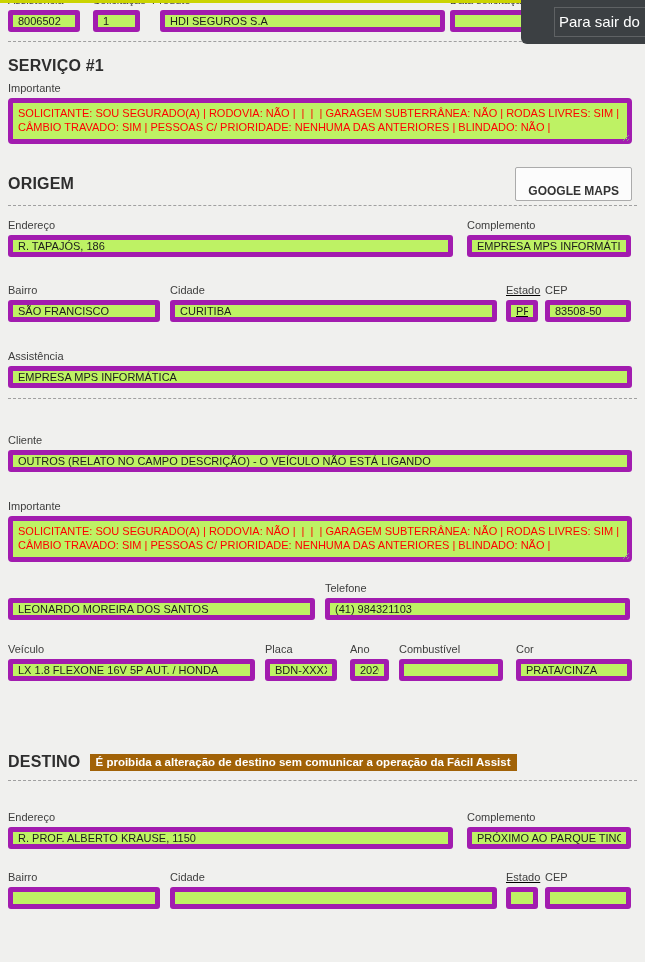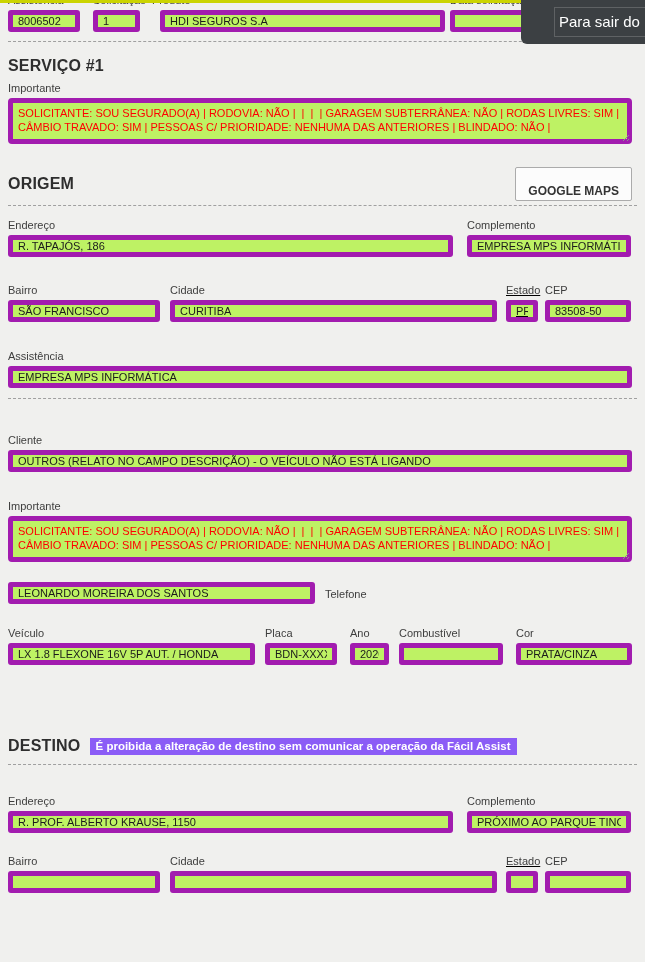--- a/index.html
+++ b/index.html
@@ -39,21 +39,21 @@
 
   .fgroup > label { display:block; font-size:11px; color:#3d3d3d; margin-bottom:4px; white-space:nowrap; }
   .frow { display:flex; align-items:flex-end; }
   .frow .fgroup { flex:none; }
 
   .origem-row { display:flex; justify-content:space-between; align-items:center; height:24px; }
   .gm-btn { height:24px; padding:16px 12px; background:#fcfcfc; border:1px solid #ababab; border-radius:2px;
             font-family:"Liberation Sans", sans-serif; font-weight:bold; font-size:12px; color:#333; cursor:pointer; }
 
   .destino-header { display:flex; align-items:center; gap:9px; }
-  .warn-badge { background:#8b5cf6; color:#fff; font-weight:bold; font-size:11.5px; padding:2px 6px 3px; }
+  .warn-badge { background:#a16207; color:#fff; font-weight:bold; font-size:11.5px; padding:2px 6px 3px; }
 
   
   .w-end { width:445px; } .w-comp { width:164px; margin-left:14px; }
   .w-bairro { width:152px; } .w-cidade { width:327px; margin-left:10px; }
   .w-estado { width:32px; margin-left:9px;text-decoration:underline; } .w-cep { width:86px; margin-left:7px; }
   .w-cliente { width:307px; } .w-tel { width:305px; margin-left:10px; }
   .w-veic { width:247px; } .w-placa { width:72px; margin-left:10px; }
   .w-ano { width:39px; margin-left:13px; } .w-cor { width:116px; margin-left:13px; }
   .w-comb { width:104px; margin-left:10px; }
 </style>
@@ -149,20 +149,21 @@
       <div class="grip"></div>
     </div>
   </div>
 
   <div class="pad frow" style="margin-top:20px">
     <div class="fgroup w-cliente">
       <input class="std" value="LEONARDO MOREIRA DOS SANTOS" style="">
     </div>
     <div class="fgroup w-tel">
       <label>Telefone</label>
+      <input class="std" value="(41) 984321103" style="">
     </div>
   </div>
 
   <div class="pad frow" style="margin-top:23px">
     <div class="fgroup w-veic">
       <label>Veículo</label>
       <input class="std" value="LX 1.8 FLEXONE 16V 5P AUT. / HONDA" style="">
     </div>
     <div class="fgroup w-placa">
       <label>Placa</label>

